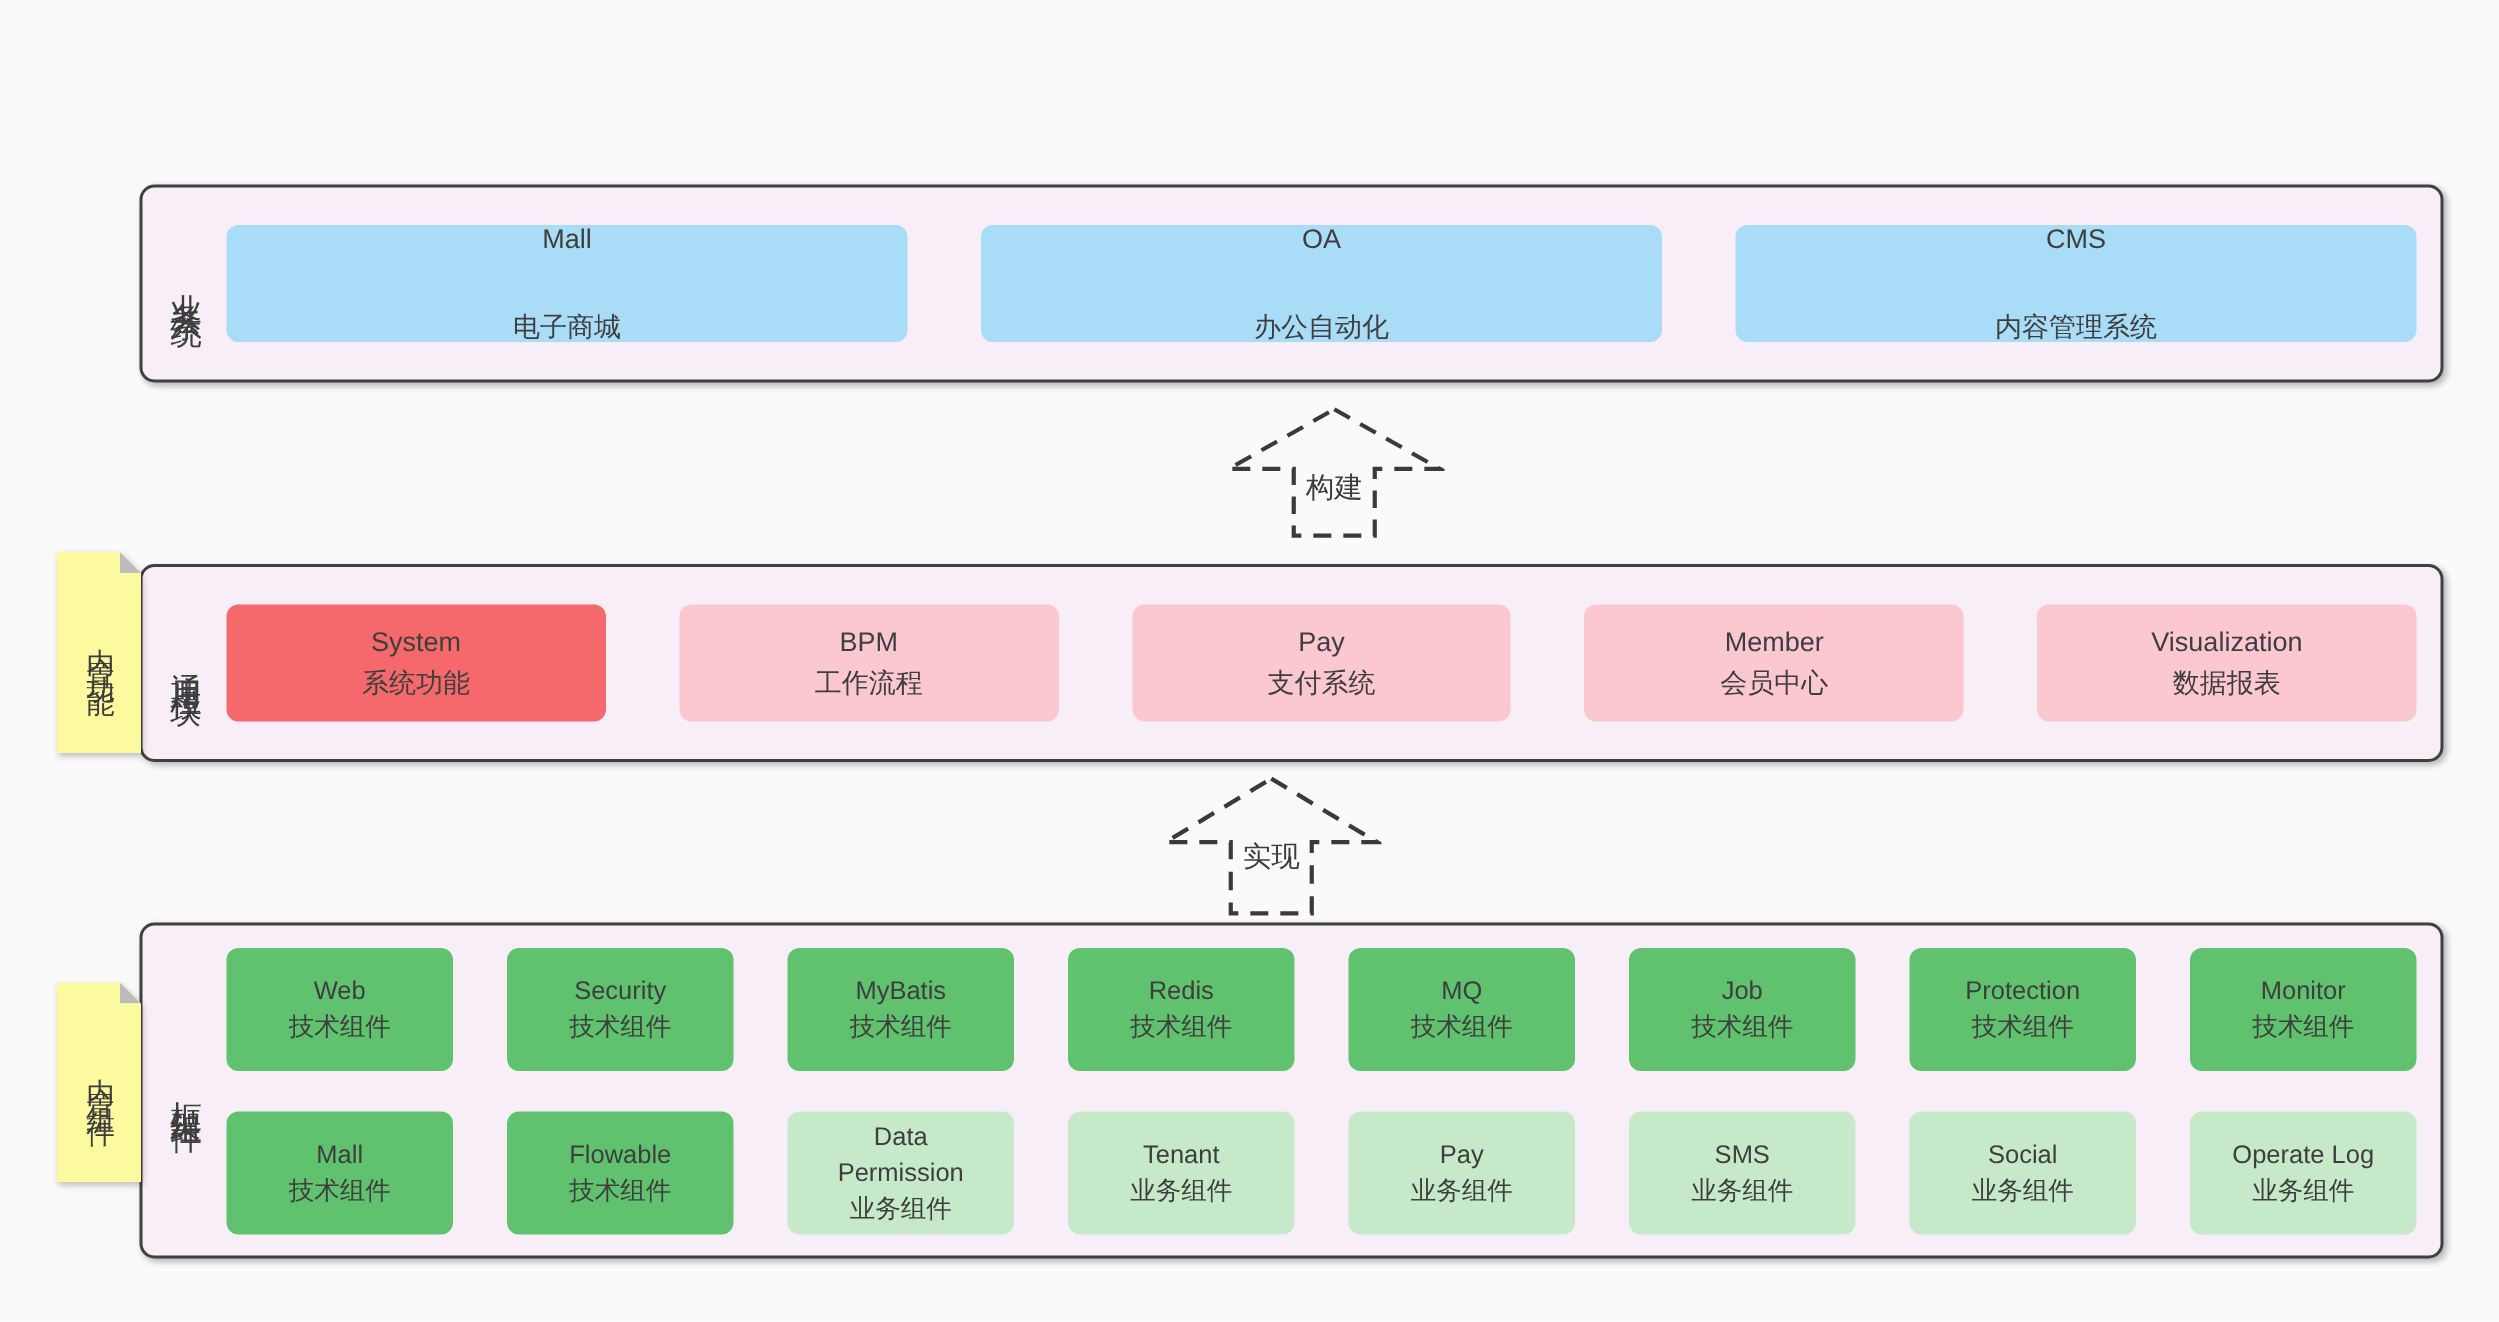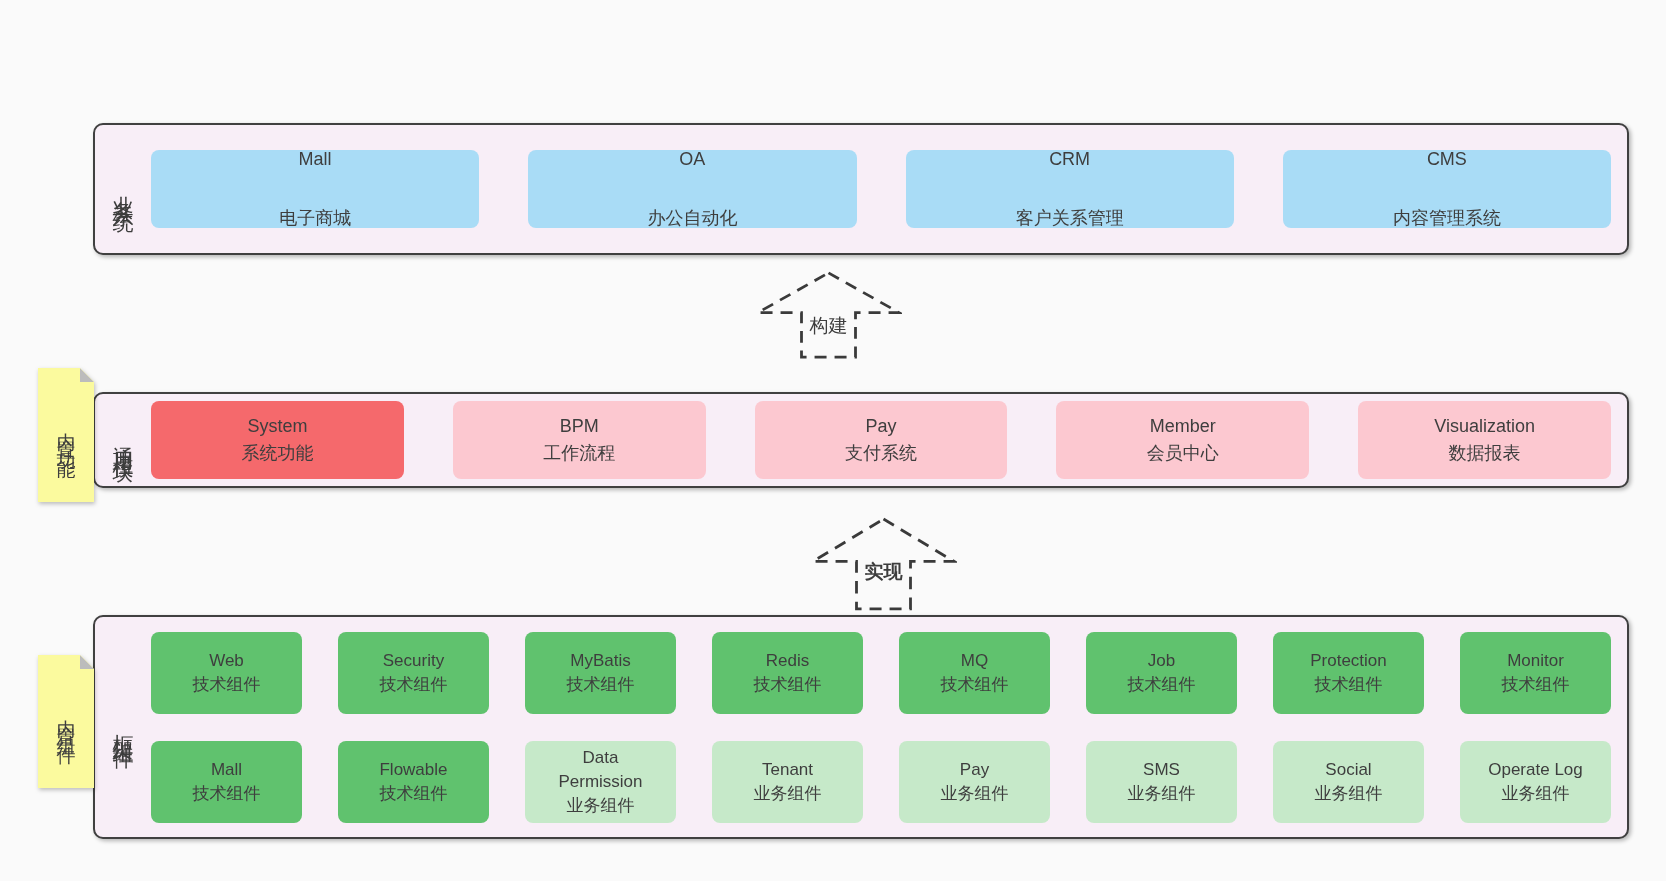--- a/index.html
+++ b/index.html
@@ -11,21 +11,21 @@
   }
   .section {
     position:absolute; left:93px; width:1536px; box-sizing:border-box;
     background:var(--panel-bg,#f8eef7);
     border:2px solid var(--panel-border,#404040);
     border-radius:10px;
     box-shadow:2px 2px 4px rgba(0,0,0,.28);
     display:flex; align-items:center;
   }
   .s1 { top:123px; height:132px; }
-  .s2 { top:392px; height:96px; }
+  .s2 { top:376px; height:132px; }
   .s3 { top:615px; height:224px; }
   .v-label {
     flex:0 0 auto; width:36px; margin-left:10px;
     writing-mode:vertical-rl; text-orientation:upright;
     font-size:21px; letter-spacing:5px; color:#3d3d3d;
     display:flex; align-items:center; justify-content:center;
     white-space:nowrap;
   }
   .box-row { flex:1; display:flex; gap:49px; margin:0 16px 0 10px; }
   .box {
@@ -55,22 +55,22 @@
     position:absolute; top:0; right:0; width:14px; height:14px;
     background:var(--fold,#bcbcbc);
     clip-path:polygon(0 0, 100% 100%, 0 100%);
   }
   .note-text {
     writing-mode:vertical-rl; text-orientation:upright;
     font-size:19px; letter-spacing:9px; color:#3d3d3d; white-space:nowrap;
   }
   
   .arrow { position:absolute; }
-  .a1 { left:755px; top:270px; width:147px; height:90px; }
-  .a2 { left:810px; top:516px; width:147px; height:96px;font-weight:bold; }
+  .a1 { left:816px; top:270px; width:147px; height:90px; }
+  .a2 { left:774px; top:516px; width:147px; height:96px; }
   .arrow svg { display:block; width:100%; height:100%; }
   .arrow-path {
     fill:none; stroke:var(--arrow,#3a3a3a); stroke-width:2.8;
     stroke-dasharray:12 8; stroke-linejoin:miter;
   }
   .arrow-label {
     position:absolute; left:50%; top:46px; transform:translateX(-50%);
     background:var(--page-bg,#fafafa); font-size:19px; line-height:20px;
     padding:0 2px; color:#3d3d3d; white-space:nowrap;
   }
@@ -85,24 +85,20 @@
     <div class="box-row">
       <div class="box" data-variant="blue">
         <div>Mall</div>
         <div>电子商城</div>
       </div>
       <div class="box" data-variant="blue">
         <div>OA</div>
         <div>办公自动化</div>
       </div>
       <div class="box" data-variant="blue">
-        <div>CRM</div>
-        <div>客户关系管理</div>
-      </div>
-      <div class="box" data-variant="blue">
         <div>CMS</div>
         <div>内容管理系统</div>
       </div>
     </div>
   </div>
 
   <div class="arrow a1">
     <svg viewBox="0 0 147 93" preserveAspectRatio="none">
       <path class="arrow-path" d="M73.5 3 L144 44 L100.5 44 L100.5 90 L46.5 90 L46.5 44 L3 44 Z"></path>
     </svg>

